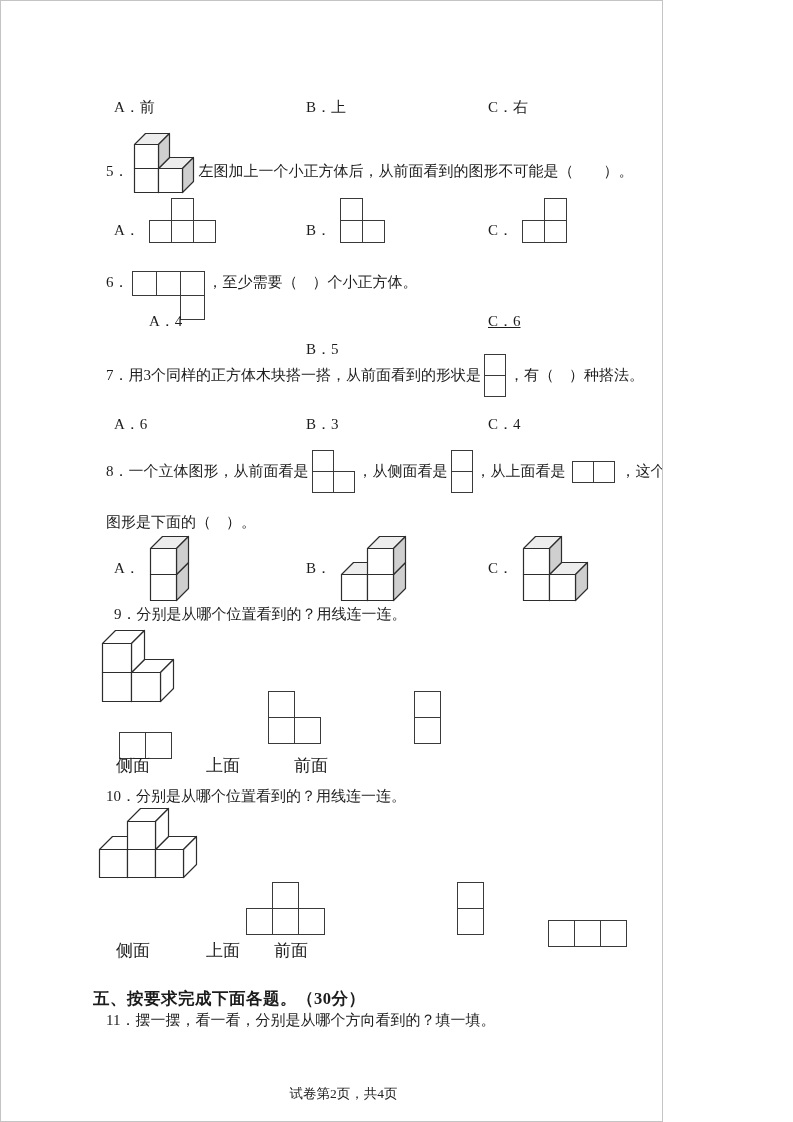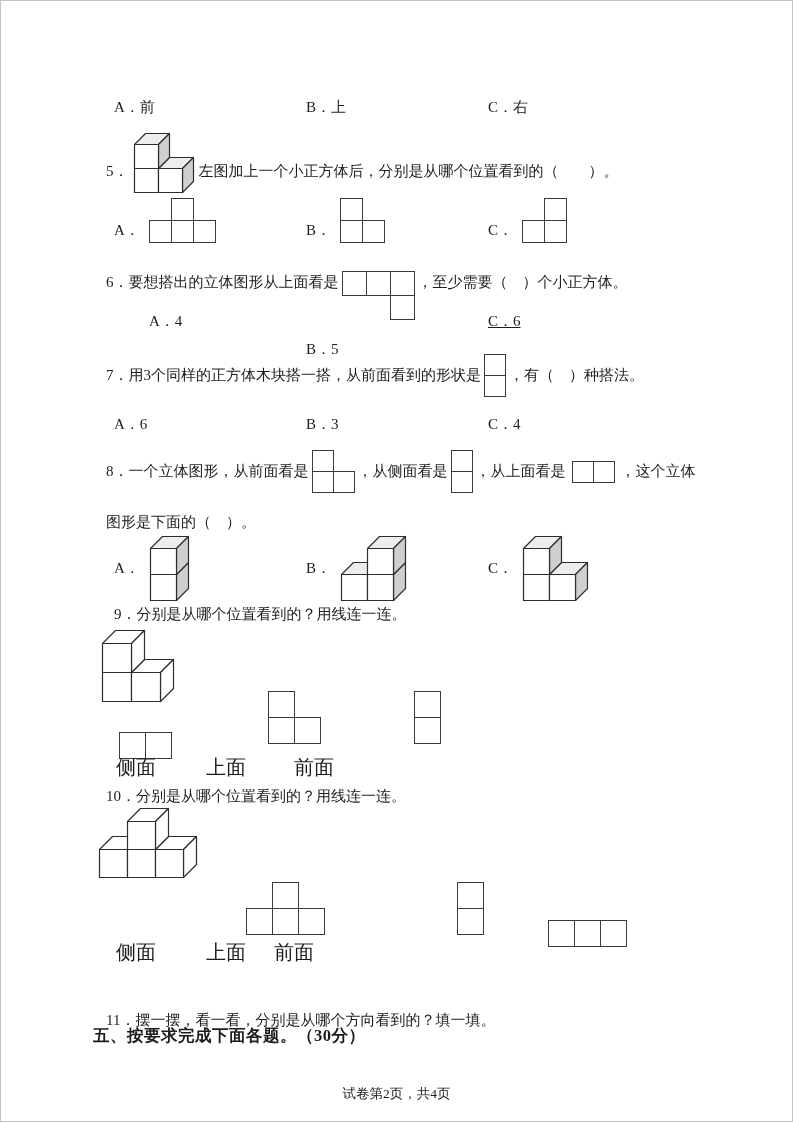--- a/index.html
+++ b/index.html
@@ -1,36 +1,36 @@
 <!DOCTYPE html>
 <html><head>
 <meta charset="utf-8">
 <style>
   html,body{margin:0;padding:0;background:#ffffff;}
   #paper{
     position:relative;
-    width:793px;height:1122px;
+    width:663px;height:1122px;
     background:#ffffff;
     border:1px solid #c4c4c4;
     box-sizing:border-box;
     font-family:"Liberation Serif","DejaVu Serif",serif;
     color:#1c1c1c;
     overflow:hidden;
   }
   .abs{position:absolute;}
   .line{font-size:15px;line-height:1.25;white-space:nowrap;}
   .flexline{display:flex;align-items:center;}
   .shape{display:inline-block;position:relative;flex:0 0 auto;}
   .cubes{display:inline-block;line-height:0;flex:0 0 auto;}
   .down13{transform:translateY(13px);}
   .vshift8{transform:translateY(8px);display:inline-block;}
   .optcol{position:absolute;display:flex;align-items:flex-end;gap:9px;}
   .optcol .letter{margin-bottom:3px;}
   .optcol-mid{position:absolute;display:flex;align-items:center;gap:9px;}
-  .viewlabel{font-size:20px;}
+  .viewlabel{font-size:17px;}
   .section-title{font-size:16.5px;font-weight:bold;letter-spacing:0.5px;}
   .footer{width:100%;text-align:center;font-size:13.5px;color:#222;}
 </style>
 </head>
 <body>
 
 <div id="paper">
 
   
   <div class="abs line" style="top:97px;left:0;width:793px;">
@@ -46,21 +46,21 @@
           <polygon points="1.5,36.5 12.5,25.5 36.5,25.5 25.5,36.5" fill="#ededed" stroke="#2d2d2d" stroke-width="1.2" stroke-linejoin="round"></polygon>
           <polygon points="25.5,36.5 36.5,25.5 36.5,49.5 25.5,60.5" fill="#cfcfcf" stroke="#2d2d2d" stroke-width="1.2" stroke-linejoin="round"></polygon>
           <rect x="1.5" y="36.5" width="24" height="24" fill="#ffffff" stroke="#2d2d2d" stroke-width="1.2" stroke-linejoin="round"></rect>
           <polygon points="25.5,36.5 36.5,25.5 60.5,25.5 49.5,36.5" fill="#ededed" stroke="#2d2d2d" stroke-width="1.2" stroke-linejoin="round"></polygon>
           <polygon points="49.5,36.5 60.5,25.5 60.5,49.5 49.5,60.5" fill="#cfcfcf" stroke="#2d2d2d" stroke-width="1.2" stroke-linejoin="round"></polygon>
           <rect x="25.5" y="36.5" width="24" height="24" fill="#ffffff" stroke="#2d2d2d" stroke-width="1.2" stroke-linejoin="round"></rect>
           <polygon points="1.5,12.5 12.5,1.5 36.5,1.5 25.5,12.5" fill="#ededed" stroke="#2d2d2d" stroke-width="1.2" stroke-linejoin="round"></polygon>
           <polygon points="25.5,12.5 36.5,1.5 36.5,25.5 25.5,36.5" fill="#cfcfcf" stroke="#2d2d2d" stroke-width="1.2" stroke-linejoin="round"></polygon>
           <rect x="1.5" y="12.5" width="24" height="24" fill="#ffffff" stroke="#2d2d2d" stroke-width="1.2" stroke-linejoin="round"></rect>
         </svg></span>
-    <span class="vshift8">左图加上一个小正方体后，分别是从哪个位置看到的（　　）。</span>
+    <span class="vshift8">左图加上一个小正方体后，从前面看到的图形不可能是（　　）。</span>
   </div>
 
   
   <div class="abs" style="top:197px;left:0;width:793px;height:52px;">
     <div class="optcol line" style="left:113px;top:0;">
       <span class="letter">A．</span>
       <span class="shape" style="width: 67px; height: 45px;">
           <div style="position: absolute; box-sizing: border-box; background: rgb(255, 255, 255); left: 22px; top: 0px; width: 23px; height: 23px; border: 1px solid rgb(58, 58, 58);"></div>
           <div style="position: absolute; box-sizing: border-box; background: rgb(255, 255, 255); left: 0px; top: 22px; width: 23px; height: 23px; border: 1px solid rgb(58, 58, 58);"></div>
           <div style="position: absolute; box-sizing: border-box; background: rgb(255, 255, 255); left: 22px; top: 22px; width: 23px; height: 23px; border: 1px solid rgb(58, 58, 58);"></div>
@@ -81,21 +81,20 @@
           <div style="position: absolute; box-sizing: border-box; background: rgb(255, 255, 255); left: 22px; top: 0px; width: 23px; height: 23px; border: 1px solid rgb(58, 58, 58);"></div>
           <div style="position: absolute; box-sizing: border-box; background: rgb(255, 255, 255); left: 0px; top: 22px; width: 23px; height: 23px; border: 1px solid rgb(58, 58, 58);"></div>
           <div style="position: absolute; box-sizing: border-box; background: rgb(255, 255, 255); left: 22px; top: 22px; width: 23px; height: 23px; border: 1px solid rgb(58, 58, 58);"></div>
         </span>
     </div>
   </div>
 
   
   <div class="abs line flexline" style="top:255px;left:105px;height:52px;">
     <span>6．</span>
-    <span>要想搭出的立体图形从上面看是</span>
     <span class="shape down13" style="margin: 0px 3px; width: 73px; height: 49px;">
         <div style="position: absolute; box-sizing: border-box; background: rgb(255, 255, 255); left: 0px; top: 0px; width: 25px; height: 25px; border: 1px solid rgb(58, 58, 58);"></div>
         <div style="position: absolute; box-sizing: border-box; background: rgb(255, 255, 255); left: 24px; top: 0px; width: 25px; height: 25px; border: 1px solid rgb(58, 58, 58);"></div>
         <div style="position: absolute; box-sizing: border-box; background: rgb(255, 255, 255); left: 48px; top: 0px; width: 25px; height: 25px; border: 1px solid rgb(58, 58, 58);"></div>
         <div style="position: absolute; box-sizing: border-box; background: rgb(255, 255, 255); left: 48px; top: 24px; width: 25px; height: 25px; border: 1px solid rgb(58, 58, 58);"></div>
       </span>
     <span>，至少需要（　）个小正方体。</span>
   </div>
 
   
@@ -234,23 +233,23 @@
         <rect x="29.5" y="14.5" width="28" height="28" fill="#ffffff" stroke="#2d2d2d" stroke-width="1.2" stroke-linejoin="round"></rect>
       </svg></div>
   <div class="abs shape" style="top: 881px; left: 100px; width: 79px; height: 53px;"><div style="position: absolute; box-sizing: border-box; background: rgb(255, 255, 255); left: 26px; top: 0px; width: 27px; height: 27px; border: 1px solid rgb(58, 58, 58);"></div><div style="position: absolute; box-sizing: border-box; background: rgb(255, 255, 255); left: 0px; top: 26px; width: 27px; height: 27px; border: 1px solid rgb(58, 58, 58);"></div><div style="position: absolute; box-sizing: border-box; background: rgb(255, 255, 255); left: 26px; top: 26px; width: 27px; height: 27px; border: 1px solid rgb(58, 58, 58);"></div><div style="position: absolute; box-sizing: border-box; background: rgb(255, 255, 255); left: 52px; top: 26px; width: 27px; height: 27px; border: 1px solid rgb(58, 58, 58);"></div></div>
   <div class="abs shape" style="top: 881px; left: 228px; width: 27px; height: 53px;"><div style="position: absolute; box-sizing: border-box; background: rgb(255, 255, 255); left: 0px; top: 0px; width: 27px; height: 27px; border: 1px solid rgb(58, 58, 58);"></div><div style="position: absolute; box-sizing: border-box; background: rgb(255, 255, 255); left: 0px; top: 26px; width: 27px; height: 27px; border: 1px solid rgb(58, 58, 58);"></div></div>
   <div class="abs shape" style="top: 893px; left: 288px; width: 79px; height: 27px;"><div style="position: absolute; box-sizing: border-box; background: rgb(255, 255, 255); left: 0px; top: 0px; width: 27px; height: 27px; border: 1px solid rgb(58, 58, 58);"></div><div style="position: absolute; box-sizing: border-box; background: rgb(255, 255, 255); left: 26px; top: 0px; width: 27px; height: 27px; border: 1px solid rgb(58, 58, 58);"></div><div style="position: absolute; box-sizing: border-box; background: rgb(255, 255, 255); left: 52px; top: 0px; width: 27px; height: 27px; border: 1px solid rgb(58, 58, 58);"></div></div>
   <div class="abs viewlabel" style="top:938px;left:115px;">侧面</div>
   <div class="abs viewlabel" style="top:938px;left:205px;">上面</div>
   <div class="abs viewlabel" style="top:938px;left:273px;">前面</div>
 
   
-  <div class="abs section-title" style="top:1024px;left:92px;">五、按要求完成下面各题。（30分）</div>
+  <div class="abs section-title" style="top:987px;left:92px;">五、按要求完成下面各题。（30分）</div>
 
   
   <div class="abs line" style="top:1010px;left:105px;">
     <span>11．</span><span>摆一摆，看一看，分别是从哪个方向看到的？填一填。</span>
   </div>
 
   
-  <div class="abs footer" style="top:1084px;left:0;">试卷第2页，共4页</div>
+  <div class="abs footer" style="top:1084px;left:12px;">试卷第2页，共4页</div>
 
 </div>
 
 </body></html>

